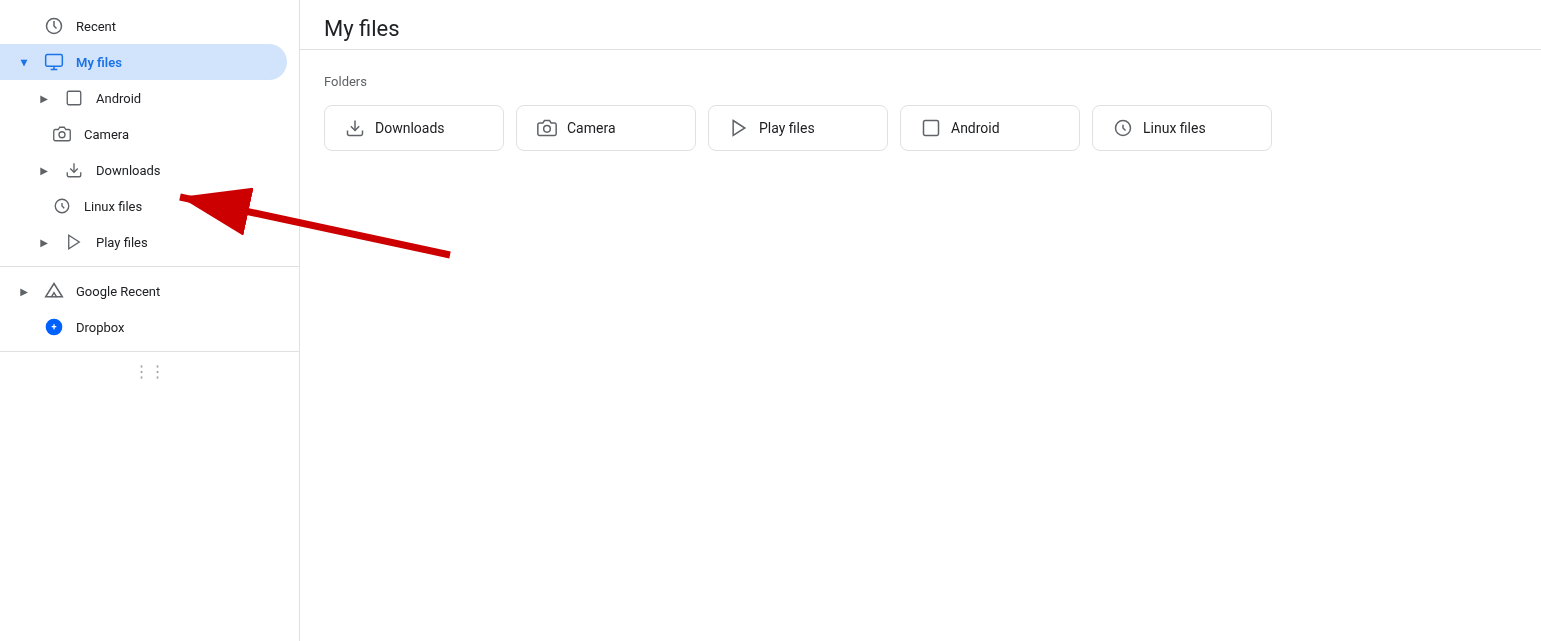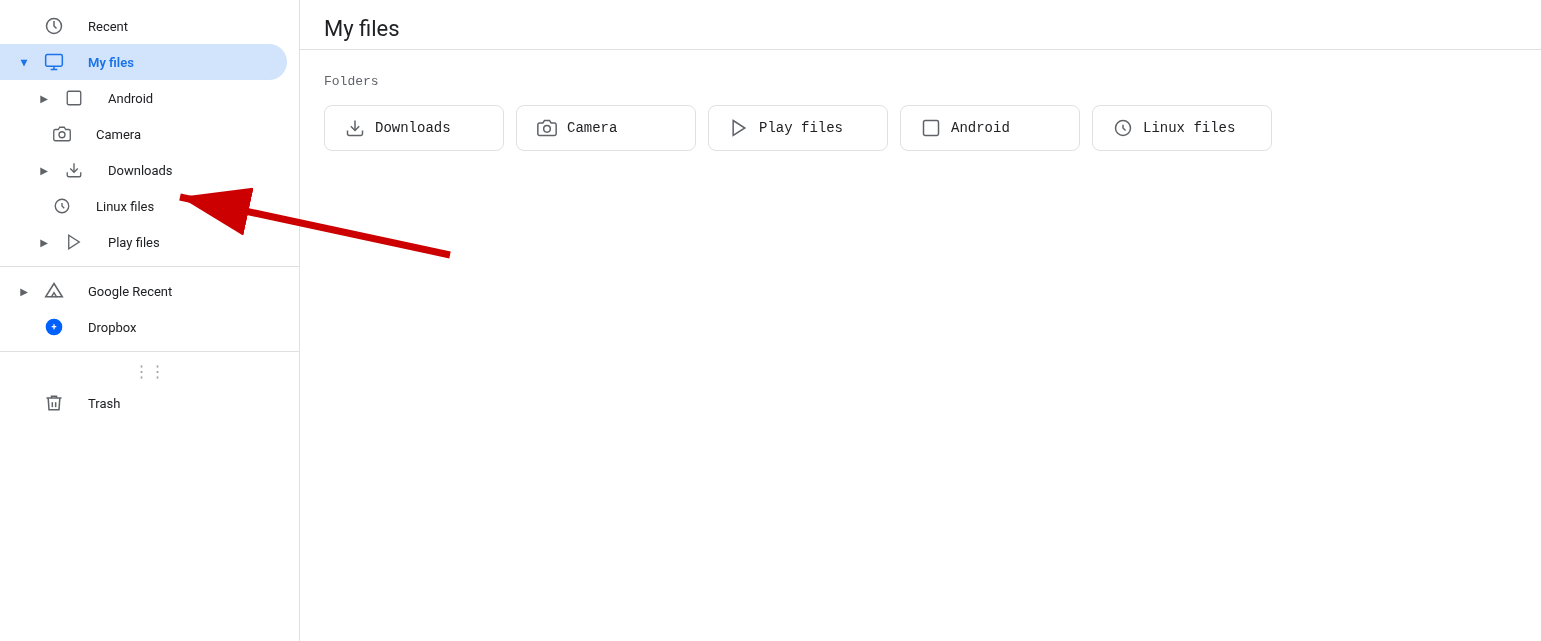--- a/index.html
+++ b/index.html
@@ -53,21 +53,20 @@
       width: 20px;
       height: 20px;
       display: flex;
       align-items: center;
       justify-content: center;
       flex-shrink: 0;
     }
     .sidebar-item .label {
       font-size: 13px;
       flex: 1;
-      margin-left: 12px;
     }
     .sidebar-item.active .label { color: #1a73e8; }
 
     .sidebar-divider {
       border: none;
       border-top: 1px solid #e0e0e0;
       margin: 6px 0;
     }
 
     .drag-handle {
@@ -95,21 +94,20 @@
     .main-title {
       font-size: 22px;
       font-weight: 400;
       color: #202124;
     }
 
     .main-body {
       flex: 1;
       padding: 24px;
       overflow-y: auto;
-      font-family: Liberation Mono, monospace;
     }
 
     .section-label {
       font-size: 13px;
       color: #5f6368;
       margin-bottom: 16px;
     }
 
     .folders-grid {
       display: flex;
@@ -253,33 +251,20 @@
         <text x="12" y="16" text-anchor="middle" fill="white" font-size="11" font-weight="bold">+</text>
       </svg>
     </span>
     <span class="label" style="font-weight:400;">Dropbox</span>
   </div>
 
   <hr class="sidebar-divider">
 
   <div class="drag-handle">⋮⋮</div>
 
-  <div class="sidebar-item">
-    <span class="chevron"></span>
-    <span class="icon">
-      <svg width="20" height="20" viewBox="0 0 24 24" fill="none" stroke="#5f6368" stroke-width="1.8">
-        <polyline points="3 6 5 6 21 6"></polyline>
-        <path d="M19 6l-1 14H6L5 6"></path>
-        <path d="M10 11v6"></path>
-        <path d="M14 11v6"></path>
-        <path d="M9 6V4h6v2"></path>
-      </svg>
-    </span>
-    <span class="label">Trash</span>
-  </div>
 </nav>
 
 <main class="main">
   <div class="main-header">
     <h1 class="main-title">My files</h1>
   </div>
   <div class="main-body">
     <div class="section-label">Folders</div>
     <div class="folders-grid">
 

